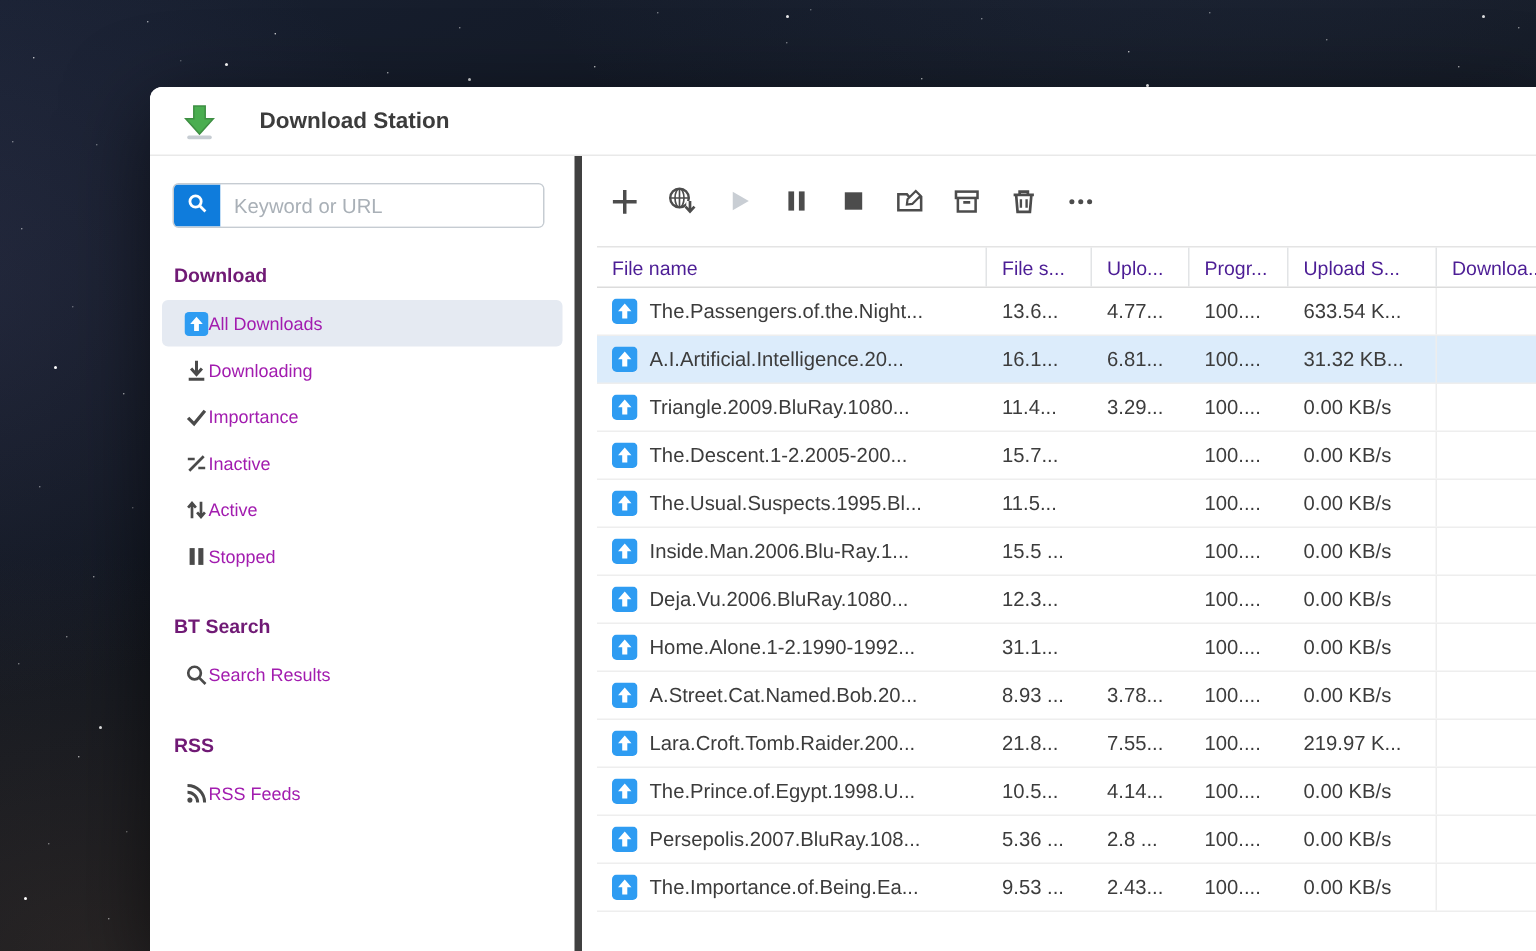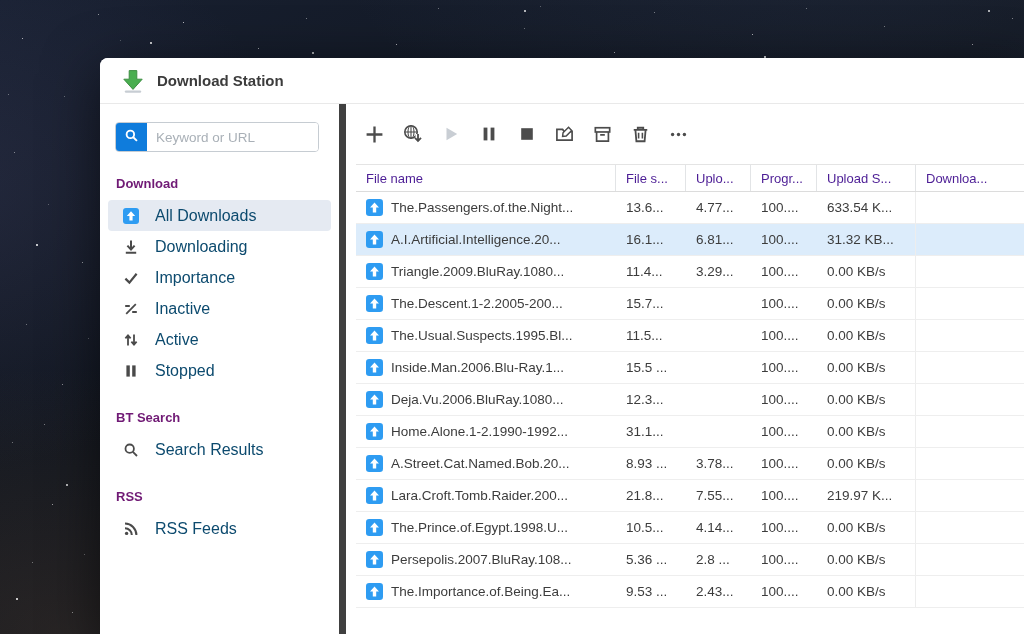--- a/index.html
+++ b/index.html
@@ -31,35 +31,35 @@
   .stars2{position:absolute;top:0;left:0;width:2px;height:2px;border-radius:50%;background:transparent;
     box-shadow:150px 42px #fff,524px 10px rgba(255,255,255,.9),764px 56px #fff,988px 10px rgba(255,255,255,.85),
     36px 244px #fff,66px 484px rgba(255,255,255,.9),16px 598px #fff,312px 52px rgba(255,255,255,.8);}
 
   
   .window{position:absolute;left:100px;top:58px;right:0;bottom:0;background:#fff;
     border-radius:8px 0 0 0;box-shadow:0 14px 55px rgba(0,0,0,.55);overflow:hidden;
     display:flex;flex-direction:column}
   .titlebar{height:46px;display:flex;align-items:center;padding:0 20px;border-bottom:1px solid #e9e9e9;flex:none;background:#fff}
   .app-icon svg{display:block}
-  .app-title{font-size:15px;font-weight:bold;color:#3c3c3c;margin-left:11px}
+  .app-title{font-size:15px;font-weight:bold;color:#3c3c3c;margin-left:27px}
   .window-body{flex:1;display:flex;min-height:0}
 
   
-  .sidebar{width:246px;flex:none;border-right:7px solid #404040;padding-top:18px;background:#fff}
+  .sidebar{width:288px;flex:none;border-right:5px solid #404040;padding-top:18px;background:#fff}
   .searchbox{display:flex;height:30px;margin:0 20px 0 15px;border:1px solid #c6ccd2;border-radius:4px;overflow:hidden;background:#fff}
   .search-btn{width:31px;background:#0f7cdc;border:none;display:flex;align-items:center;justify-content:center;cursor:pointer;flex:none}
   .search-input{flex:1;border:none;outline:none;padding:0 9px;font-size:13.5px;color:#333;min-width:0;background:#fff}
   .search-input::placeholder{color:#a9b0b7}
   .section-header{font-size:13px;font-weight:bold;color:#701a75;margin:24px 16px 9px}
   .side-item{display:flex;align-items:center;height:31px;margin:0 8px;padding-left:14px;border-radius:4px;cursor:pointer}
   .side-item.selected{background:#e5eaf2}
   .side-icon{width:17px;height:17px;color:#4a4a4a;display:flex;align-items:center;justify-content:center;flex:none}
   .side-icon svg{width:16px;height:16px;display:block}
-  .side-label{margin-left:16px;font-size:16px;color:#0c4a6e;white-space:nowrap}
+  .side-label{margin-left:0;font-size:12px;color:#a21caf;white-space:nowrap}
 
   
   .main{flex:1;display:flex;flex-direction:column;min-width:0;background:#fff}
   .toolbar{height:60px;display:flex;align-items:center;padding-left:14px;gap:9px;flex:none}
   .tool-btn{width:29px;height:29px;background:none;border:none;display:flex;align-items:center;justify-content:center;color:#4c4c4c;cursor:pointer;border-radius:4px}
   .tool-btn.disabled{color:#c9ced4;cursor:default}
   .tool-btn svg{display:block}
 
   .table{flex:1;display:flex;flex-direction:column;padding-left:10px;min-height:0}
   .thead{display:flex;height:28px;border-top:1px solid #e4e4e4;border-bottom:1px solid #dcdcdc;flex:none}

